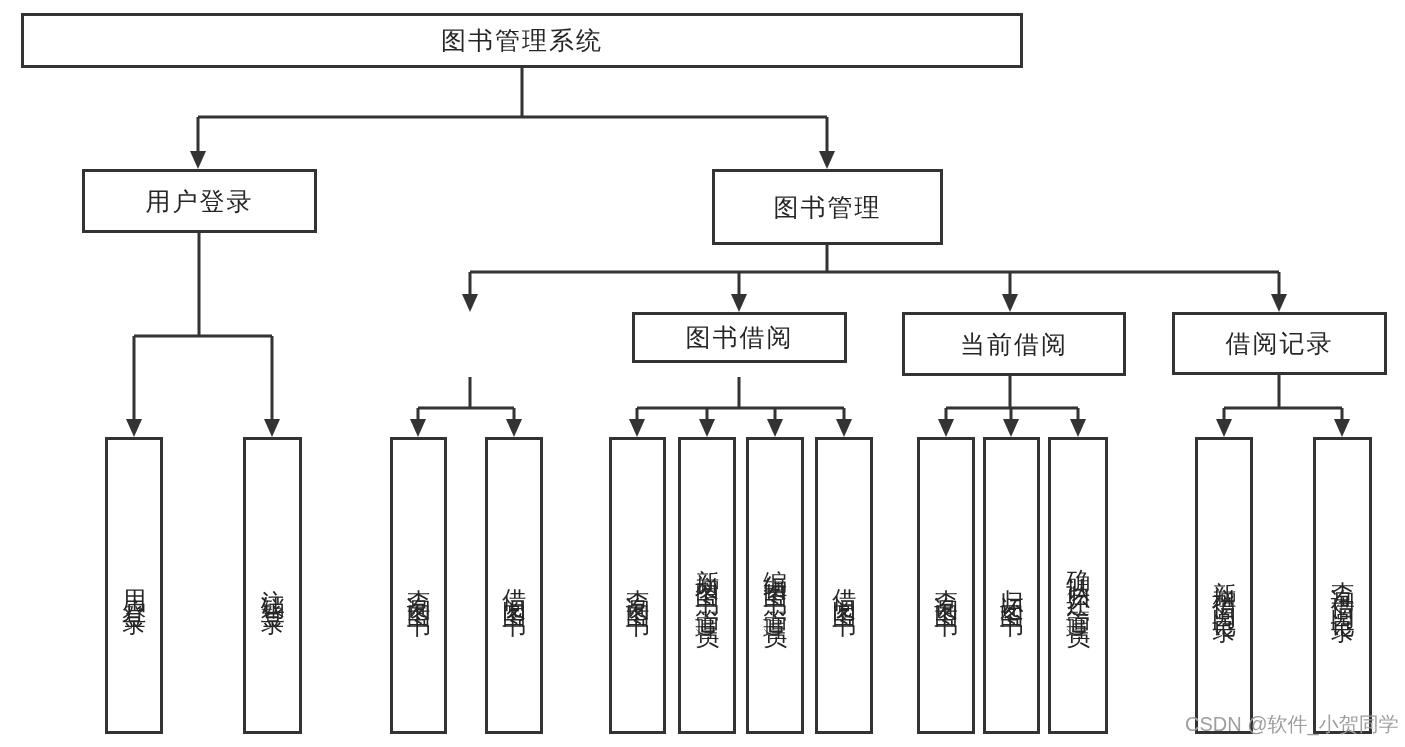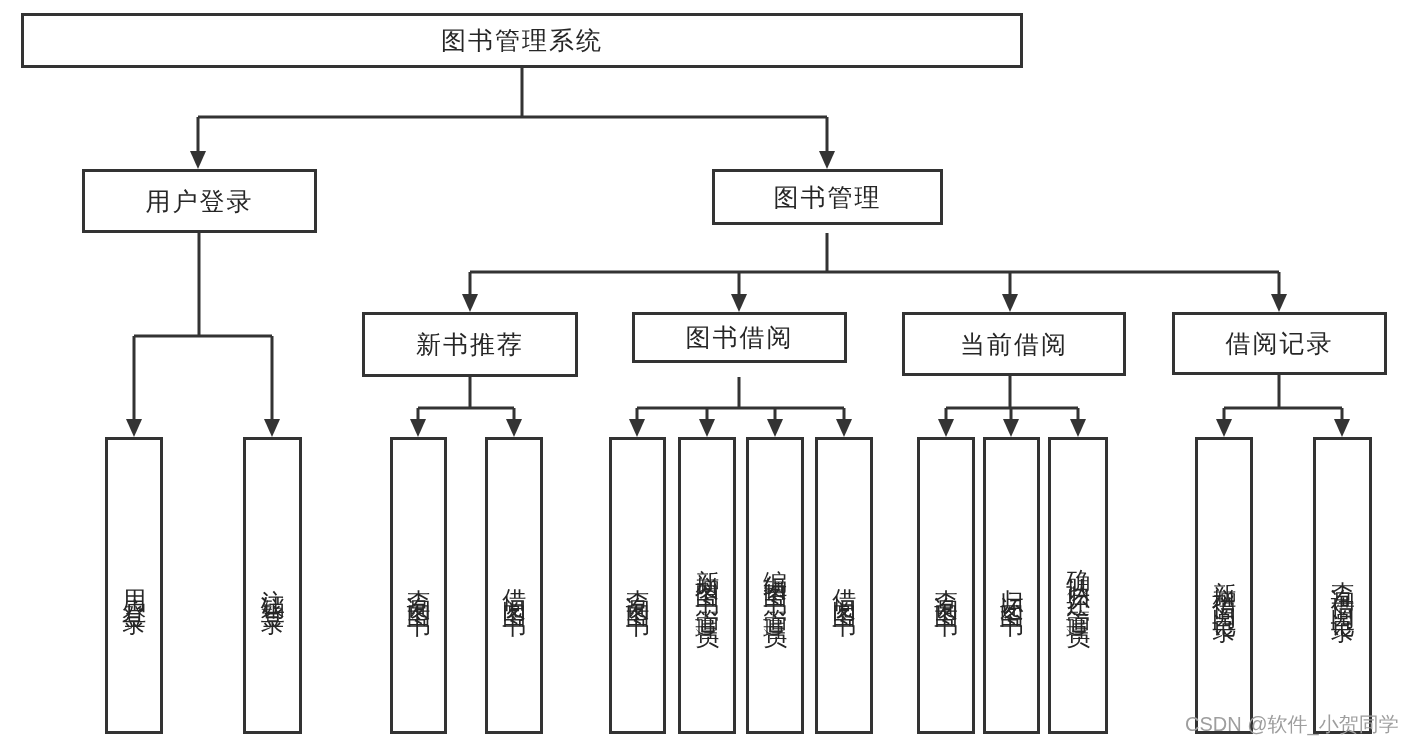--- a/index.html
+++ b/index.html
@@ -51,21 +51,21 @@
     writing-mode: vertical-rl;
     text-orientation: mixed;
     font-size: 24px;
     line-height: 1.1;
     letter-spacing: 8px;
     white-space: nowrap;
   }
   
   .n-root            { left: 21px;   top: 13px;  width: 1002px; height: 55px; }
   .n-user-login      { left: 82px;   top: 169px; width: 235px;  height: 64px; }
-  .n-book-mgmt       { left: 712px;  top: 169px; width: 231px;  height: 56px; }
+  .n-book-mgmt       { left: 712px;  top: 169px; width: 231px;  height: 76px; }
   .n-new-book        { left: 362px;  top: 312px; width: 216px;  height: 65px; }
   .n-book-borrow     { left: 632px;  top: 312px; width: 215px;  height: 51px; }
   .n-current-borrow  { left: 902px;  top: 312px; width: 224px;  height: 64px; }
   .n-borrow-records  { left: 1172px; top: 312px; width: 215px;  height: 63px; }
   
   .leaf { top: 437px; height: 297px; }
   .l-ul-0 { left: 105px;  width: 58px; }
   .l-ul-1 { left: 243px;  width: 59px; }
   .l-nb-0 { left: 390px;  width: 57px; }
   .l-nb-1 { left: 485px;  width: 58px; }
@@ -135,21 +135,20 @@
       <polygon points="1216,419 1232,419 1224,437"></polygon>
       <polygon points="1334,419 1350,419 1342,437"></polygon>
     </g>
   </svg>
 
   <div class="box hbox n-root">图书管理系统</div>
 
   <div class="box hbox n-user-login">用户登录</div>
   <div class="box hbox n-book-mgmt">图书管理</div>
 
-  <div class="box hbox n-new-book">新书推荐</div>
   <div class="box hbox n-book-borrow">图书借阅</div>
   <div class="box hbox n-current-borrow">当前借阅</div>
   <div class="box hbox n-borrow-records">借阅记录</div>
 
   <div class="box vbox leaf l-ul-0">
     <span class="vtext">用户登录</span>
   </div>
   <div class="box vbox leaf l-ul-1">
     <span class="vtext">注销登录</span>
   </div>

